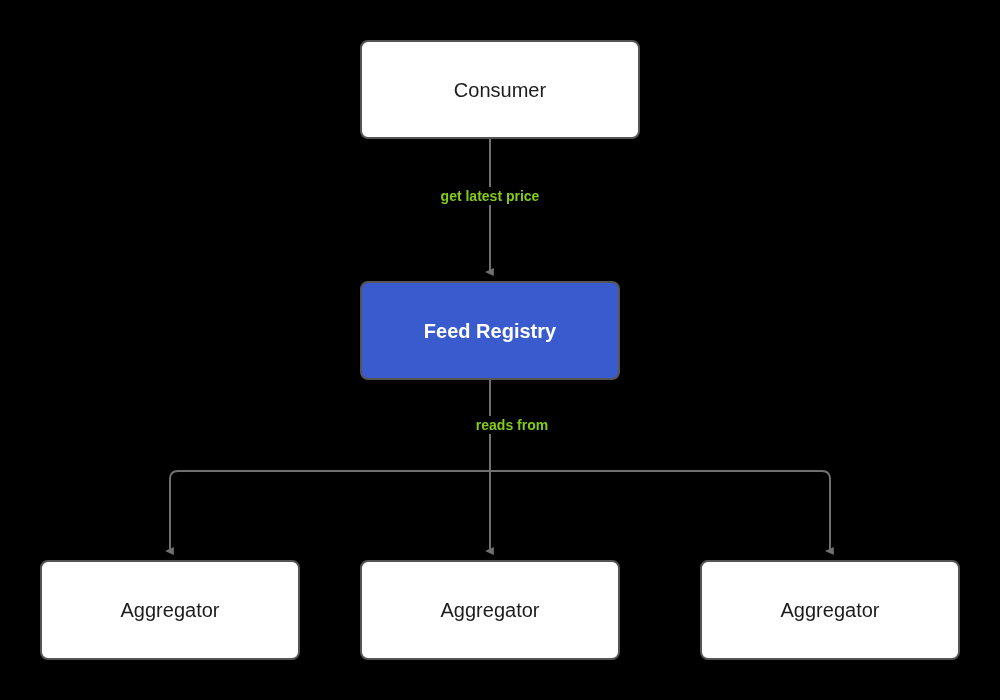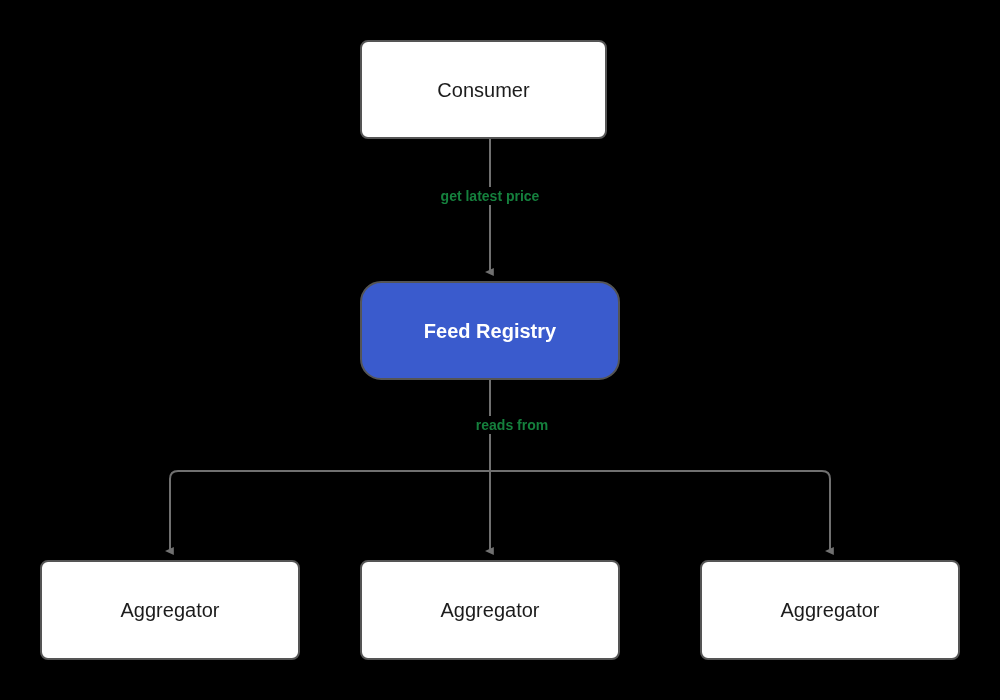--- a/index.html
+++ b/index.html
@@ -36,30 +36,29 @@
     background: #ffffff;
     color: #1c1c1c;
     font-size: 20px;
     font-weight: 400;
   }
   .node.accent {
     background: #3a5bcd;
     color: #ffffff;
     font-size: 20px;
     font-weight: bold;
-    border-radius: 21px;
   }
   .node-label {
     display: block;
     line-height: 1;
     padding: 0 6px;
   }
   .edge-label {
     position: absolute;
-    color: #15803d;
+    color: #84cc16;
     font-size: 14px;
     font-weight: bold;
     white-space: nowrap;
     transform: translate(-50%, -50%);
     background: #000000;
     padding: 2px 6px;
     line-height: 1;
   }
 </style>
 </head>
@@ -78,21 +77,21 @@
 
     <path d="M490,380 L490,471" fill="none" stroke="#707070" stroke-width="2"></path>
 
     <path d="M170,551 L170,479 Q170,471 178,471 L822,471 Q830,471 830,479 L830,551" fill="none" stroke="#707070" stroke-width="2"></path>
 
     <path d="M170,540 L170,551" fill="none" stroke="#707070" stroke-width="2" marker-end="url(#arrowhead)"></path>
     <path d="M490,471 L490,551" fill="none" stroke="#707070" stroke-width="2" marker-end="url(#arrowhead)"></path>
     <path d="M830,540 L830,551" fill="none" stroke="#707070" stroke-width="2" marker-end="url(#arrowhead)"></path>
   </svg>
 
-  <div class="node plain" style="left:360px; top:40px; width:247px; height:99px;">
+  <div class="node plain" style="left:360px; top:40px; width:280px; height:99px;">
     <span class="node-label">Consumer</span>
   </div>
 
   <div class="node accent" style="left:360px; top:281px; width:260px; height:99px;">
     <span class="node-label">Feed Registry</span>
   </div>
 
   <div class="node plain" style="left:40px; top:560px; width:260px; height:100px;">
     <span class="node-label">Aggregator</span>
   </div>

